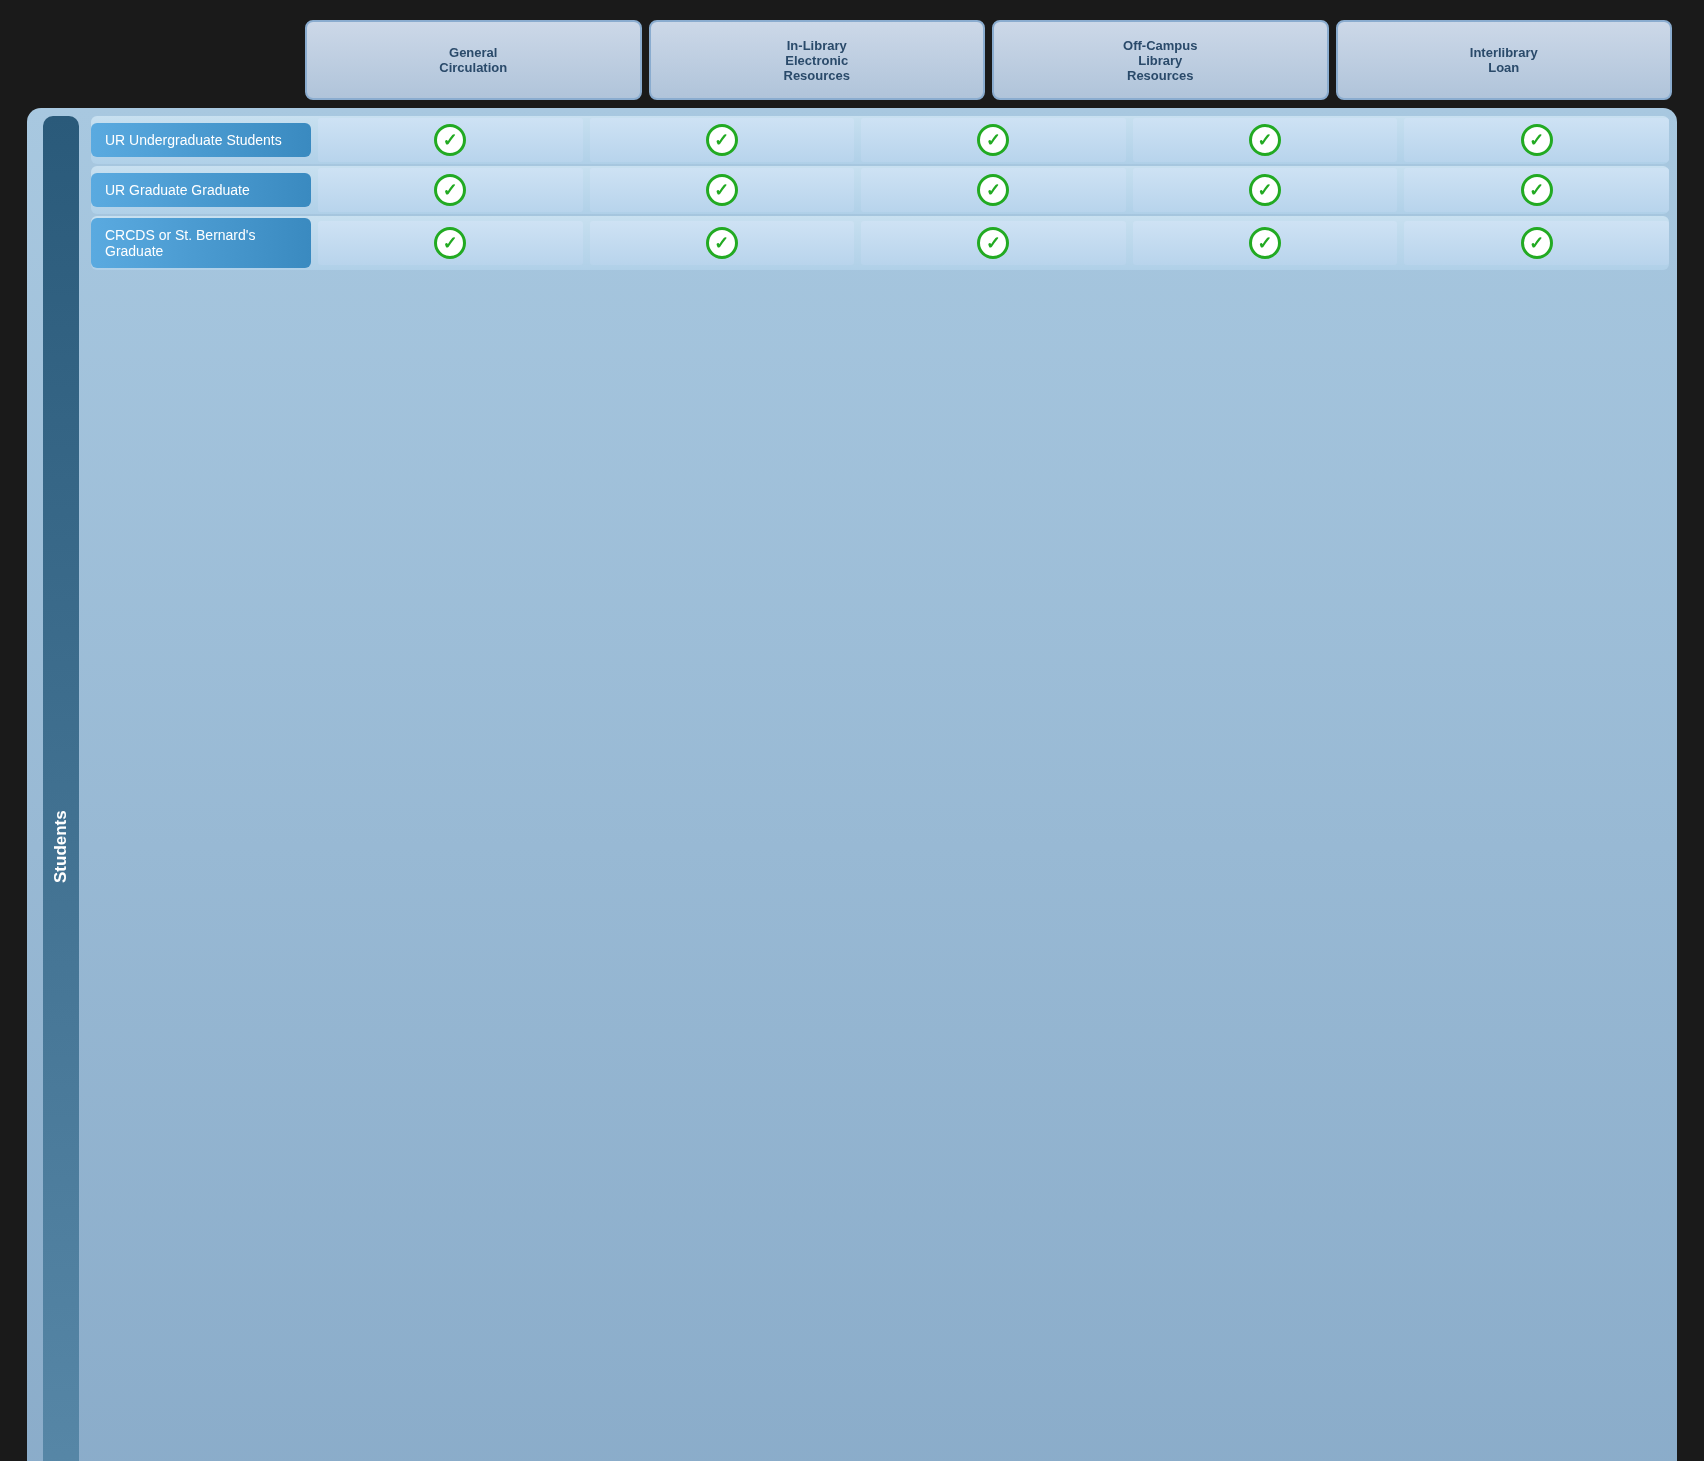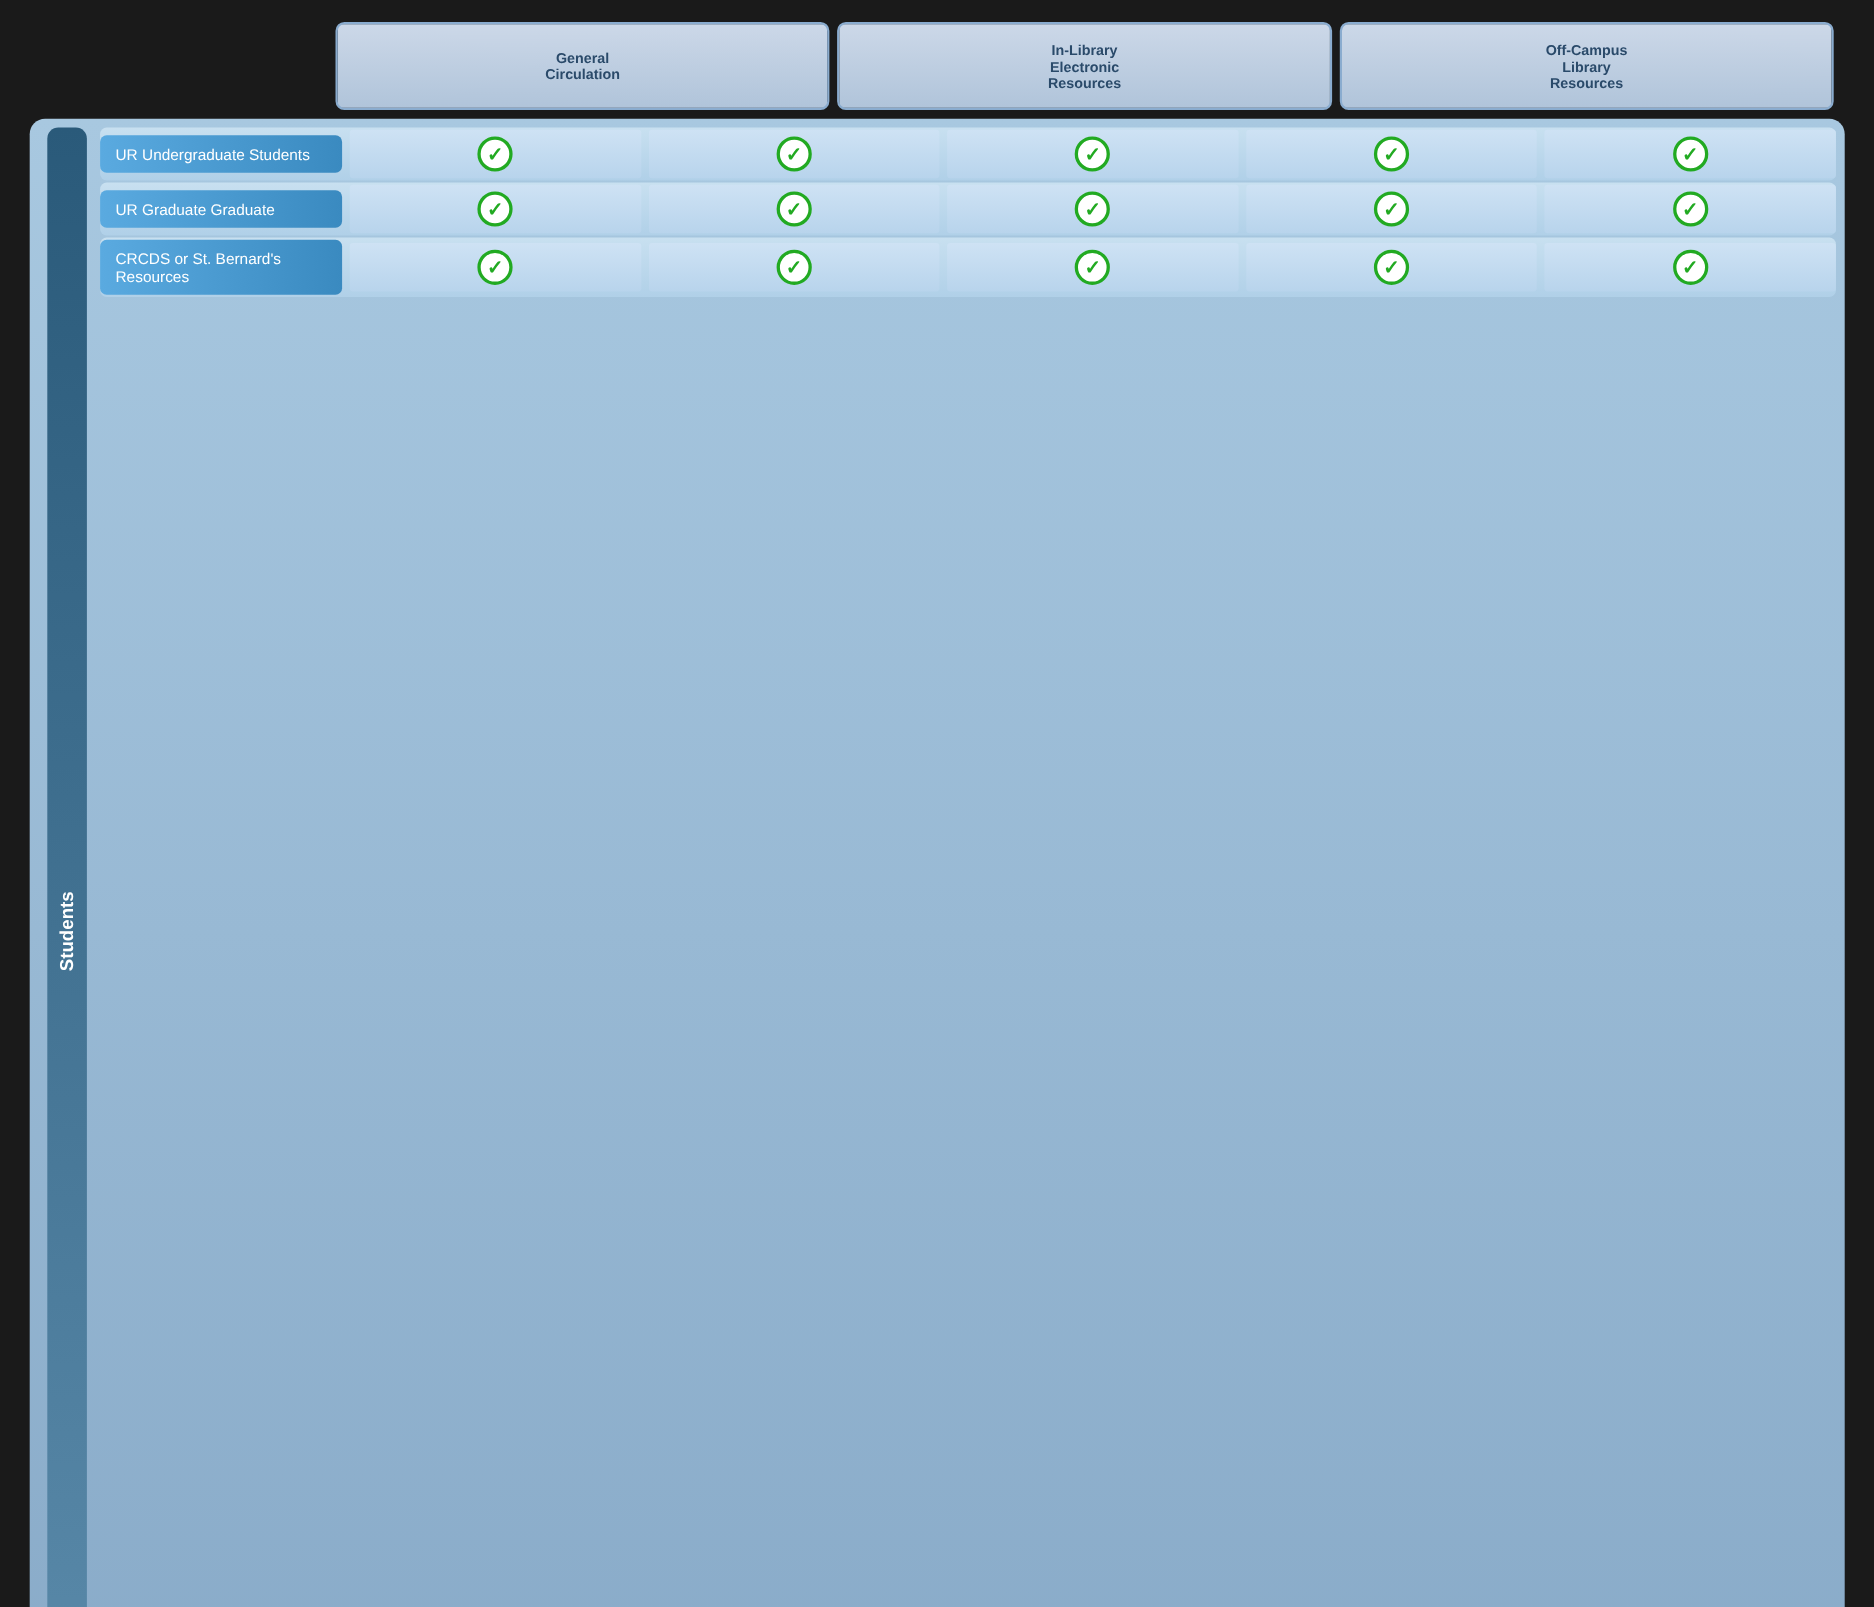--- a/index.html
+++ b/index.html
@@ -133,20 +133,21 @@
 <div class="page-wrapper">
 
   <div class="header-row-flex">
     <div class="header-spacer"></div>
     <div class="header-cell">General<br>Circulation</div>
     <div class="col-separator"></div>
     <div class="header-cell">In-Library<br>Electronic<br>Resources</div>
     <div class="col-separator"></div>
     <div class="header-cell">Off-Campus<br>Library<br>Resources</div>
     <div class="col-separator"></div>
+    <div class="header-cell">Interlibrary<br>Loan</div>
     <div class="col-separator"></div>
   </div>
 
   <div id="groups-container">
       <div class="group-wrapper">
         <div class="group-label-wrapper">
           <div class="group-label-box">Students</div>
         </div>
         <div class="group-rows-wrapper">
           <div class="data-row">
@@ -189,21 +190,21 @@
             <div style="flex: 0 0 3px; min-width: 3px; background: transparent;"></div>
             <div class="cell-data">
               <span class="check-icon">✓</span>
             </div>
             <div style="flex: 0 0 3px; min-width: 3px; background: transparent;"></div>
             <div class="cell-data">
               <span class="check-icon">✓</span>
             </div>
           </div>
           <div class="data-row">
-            <div class="cell-name" style="white-space: pre-line;">CRCDS or St. Bernard's Resources</div>
+            <div class="cell-name" style="white-space: pre-line;">CRCDS or St. Bernard's Graduate</div>
             <div style="flex: 0 0 3px; min-width: 3px; background: transparent;"></div>
             <div class="cell-data">
               <span class="check-icon">✓</span>
             </div>
             <div style="flex: 0 0 3px; min-width: 3px; background: transparent;"></div>
             <div class="cell-data">
               <span class="check-icon">✓</span>
             </div>
             <div style="flex: 0 0 3px; min-width: 3px; background: transparent;"></div>
             <div class="cell-data">

